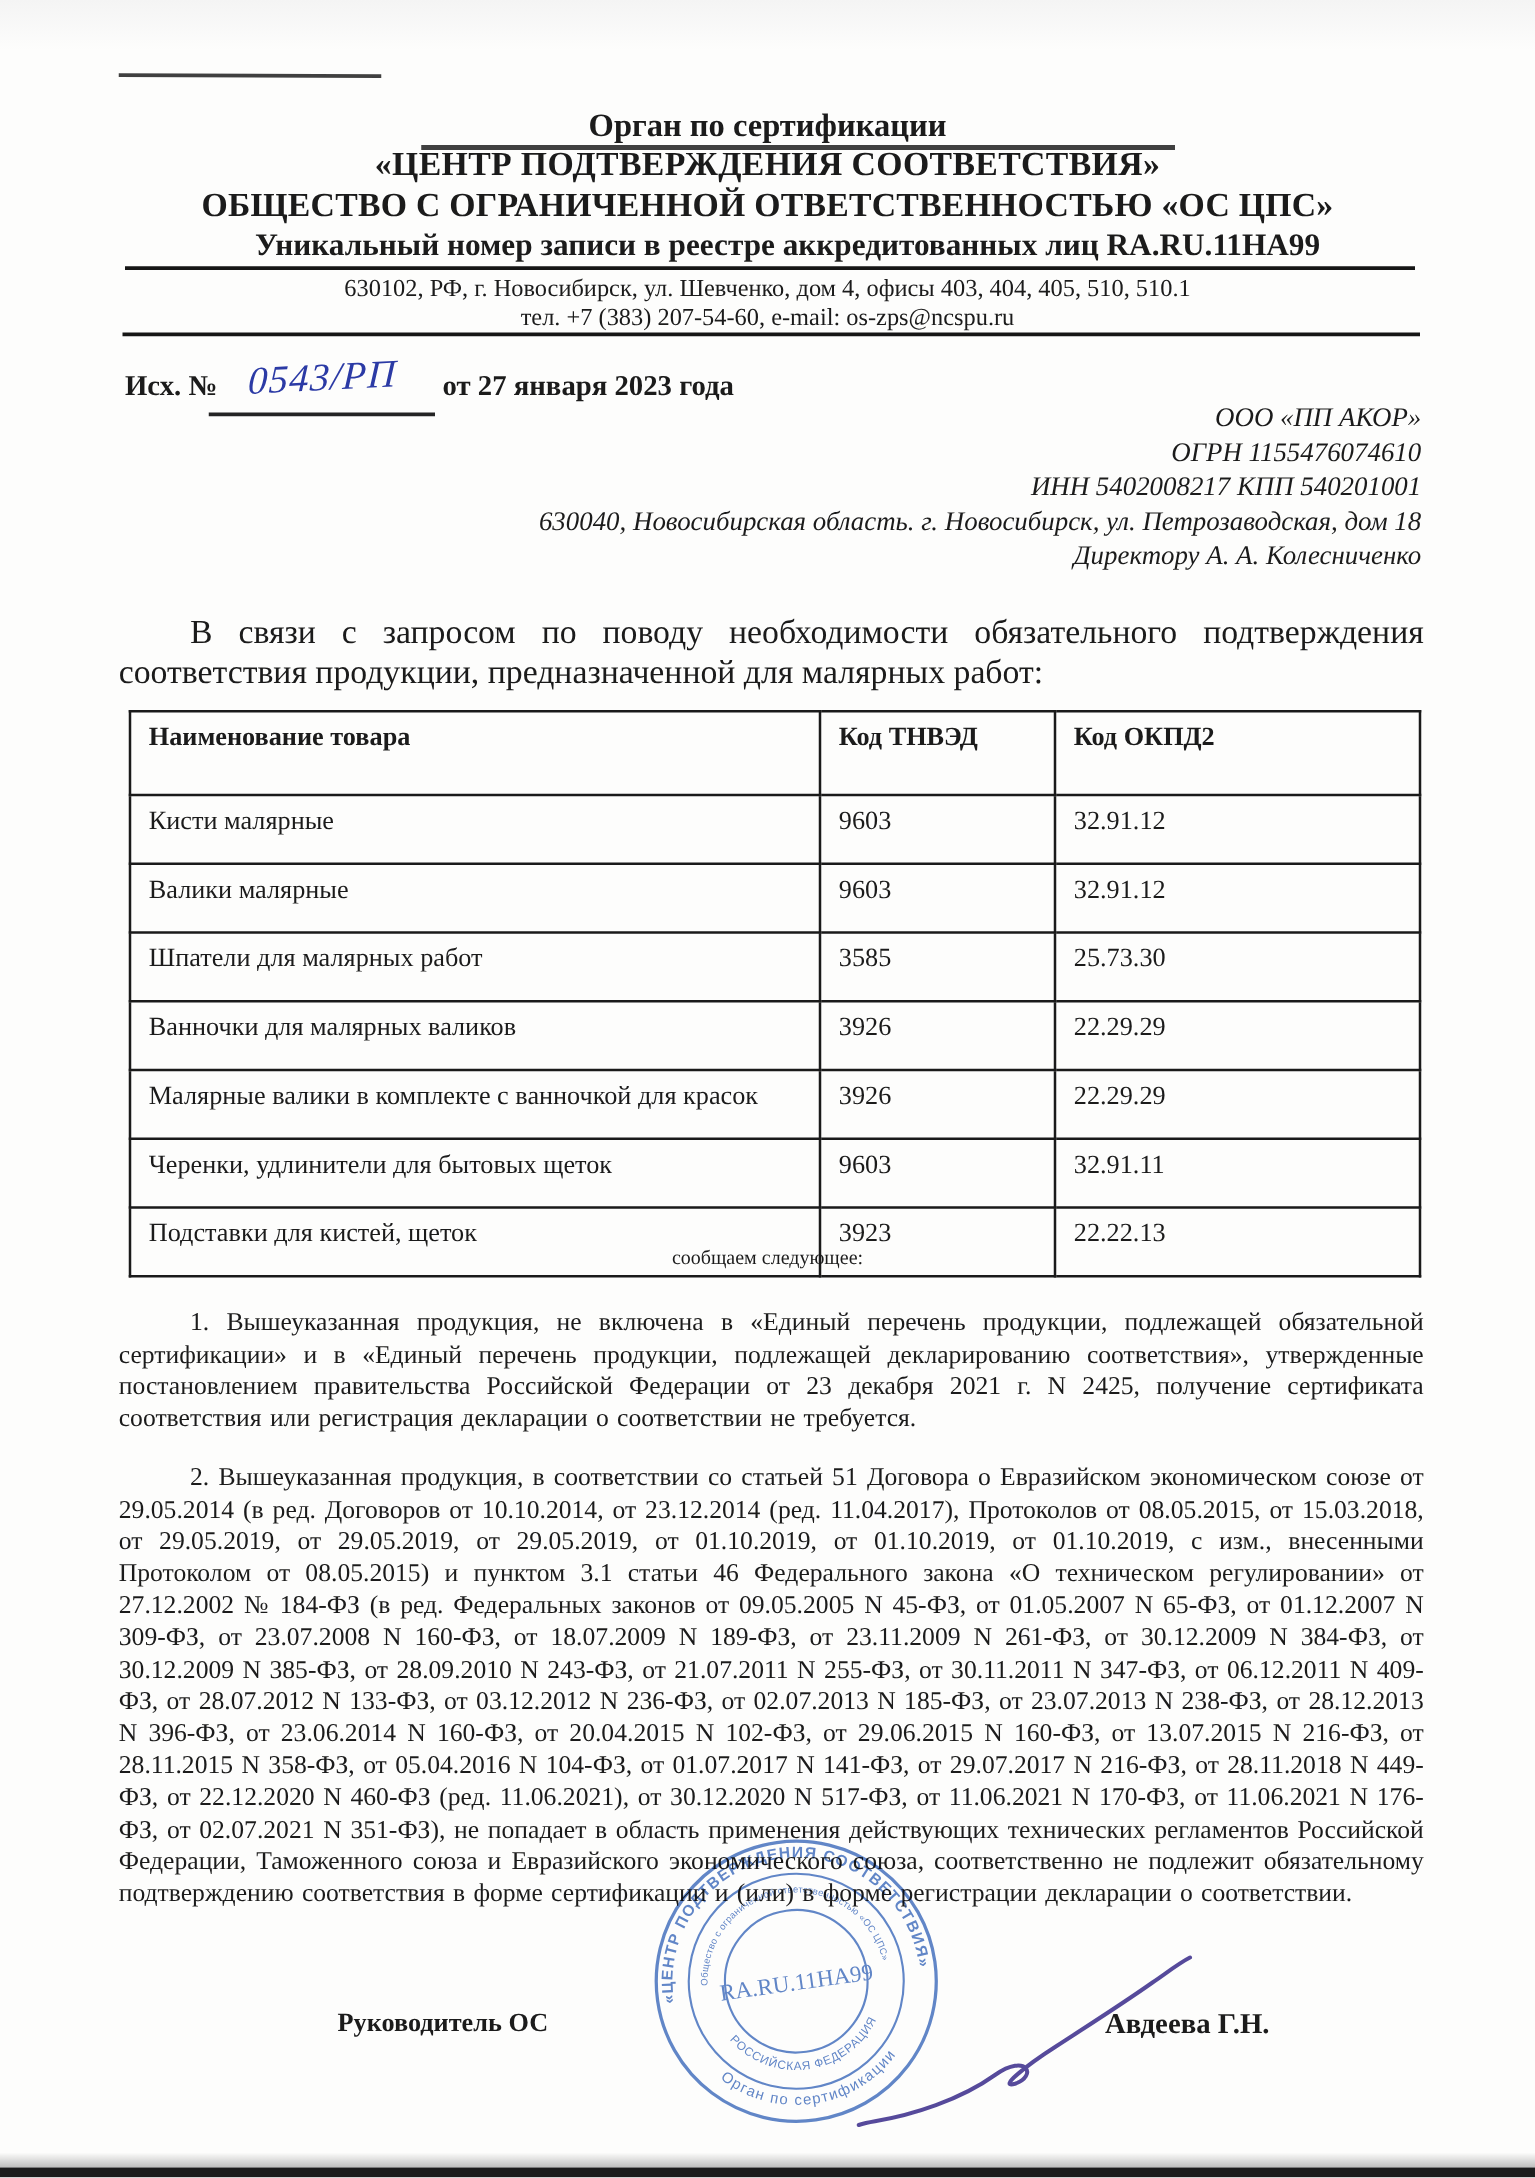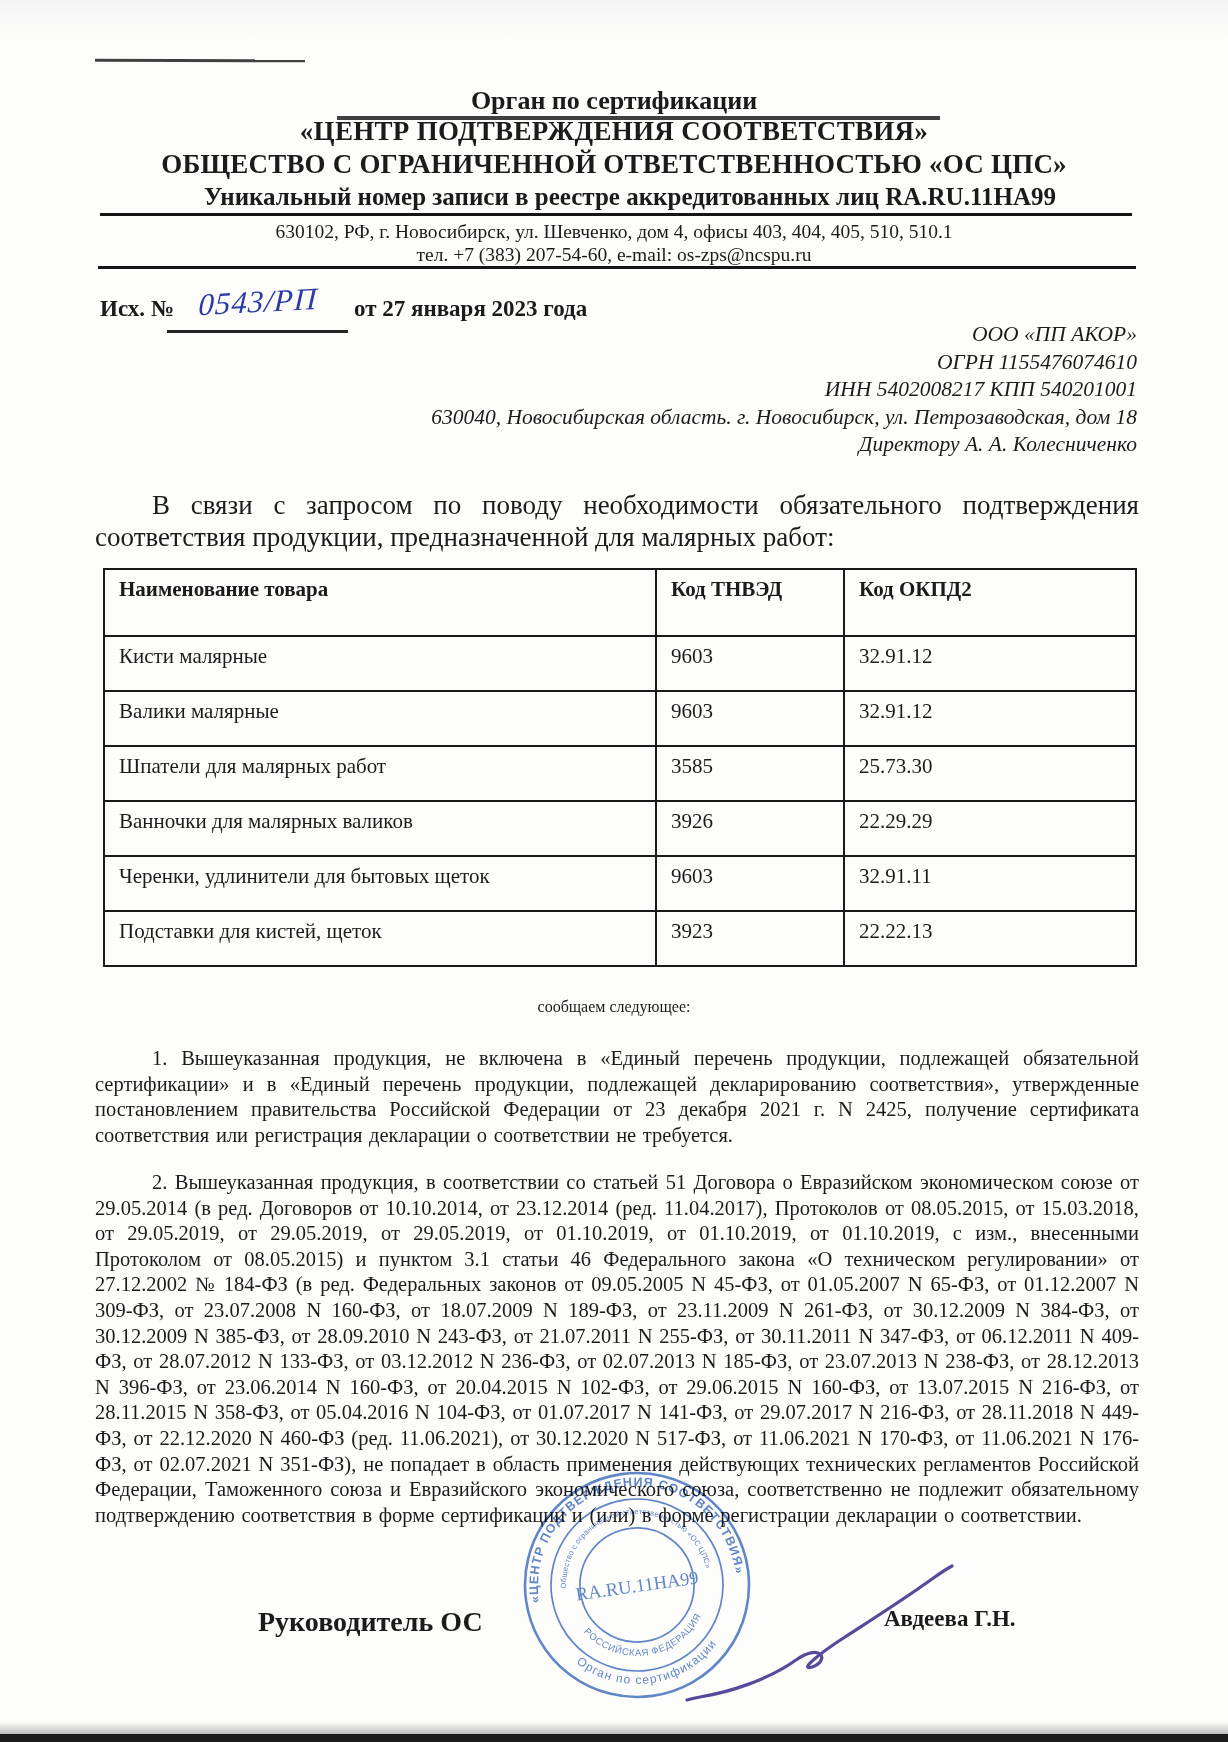--- a/index.html
+++ b/index.html
@@ -48,21 +48,21 @@
   table.goods th{font-weight:bold;height:54px;}
   table.goods td{height:42px;}
   .c1{width:552px;} .c2{width:188px;} .c3{width:292px;}
   .after-table{top:998px;font-size:16px;}
   .para{
     left:95px;width:1044px;font-size:20.5px;line-height:25.6px;
     text-align:justify;text-indent:57px;word-spacing:1.5px;
   }
   .p1{top:1046px;}
   .p2{top:1170px;}
-  .sig-label{left:258px;top:1606px;font-size:28px;}
+  .sig-label{left:270px;top:1606px;font-size:21px;}
   .sig-name{left:884px;top:1606px;font-size:23px;}
   #overlay{left:0;top:0;pointer-events:none;}
   .line-a{left:95px;top:59px;width:210px;height:3px;transform:rotate(.2deg);}
   .line-b{left:337px;top:116px;width:603px;height:3.5px;}
   .bottom-band{left:0;top:1734px;width:1228px;height:8px;background:#101010;opacity:.95;}
   .bottom-shadow{left:0;top:1722px;width:1228px;height:12px;
     background:linear-gradient(180deg,rgba(0,0,0,0),rgba(0,0,0,.25));}
 </style>
 </head>
 <body>
@@ -123,20 +123,25 @@
       <td>Шпатели для малярных работ</td>
       <td>3585</td>
       <td>25.73.30</td>
     </tr>
     <tr>
       <td>Ванночки для малярных валиков</td>
       <td>3926</td>
       <td>22.29.29</td>
     </tr>
     <tr>
+      <td>Малярные валики в комплекте с ванночкой для красок</td>
+      <td>3926</td>
+      <td>22.29.29</td>
+    </tr>
+    <tr>
       <td>Черенки, удлинители для бытовых щеток</td>
       <td>9603</td>
       <td>32.91.11</td>
     </tr>
     <tr>
       <td>Подставки для кистей, щеток</td>
       <td>3923</td>
       <td>22.22.13</td>
     </tr>
   </tbody>

